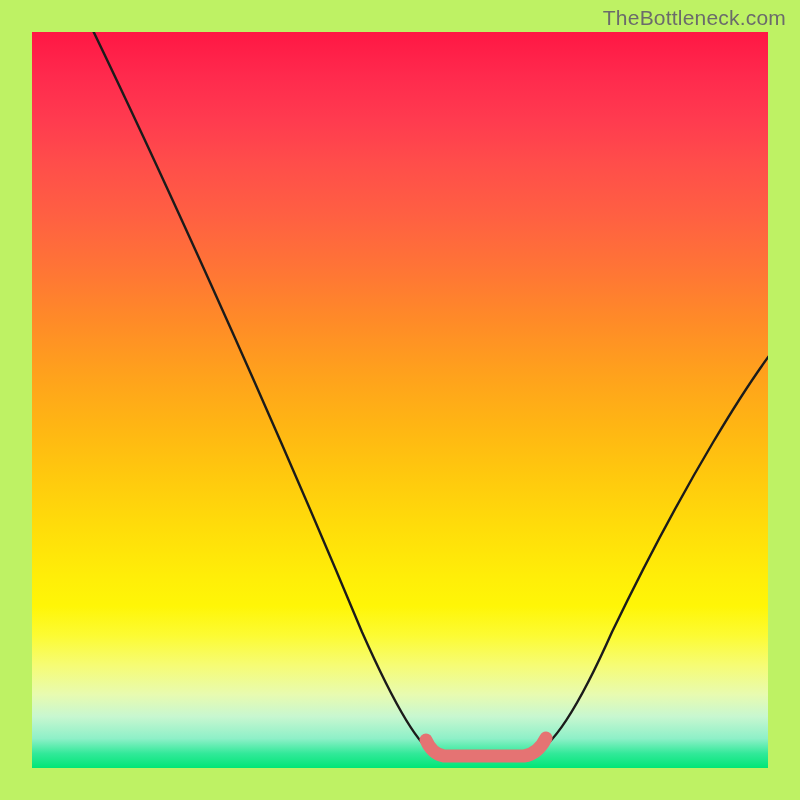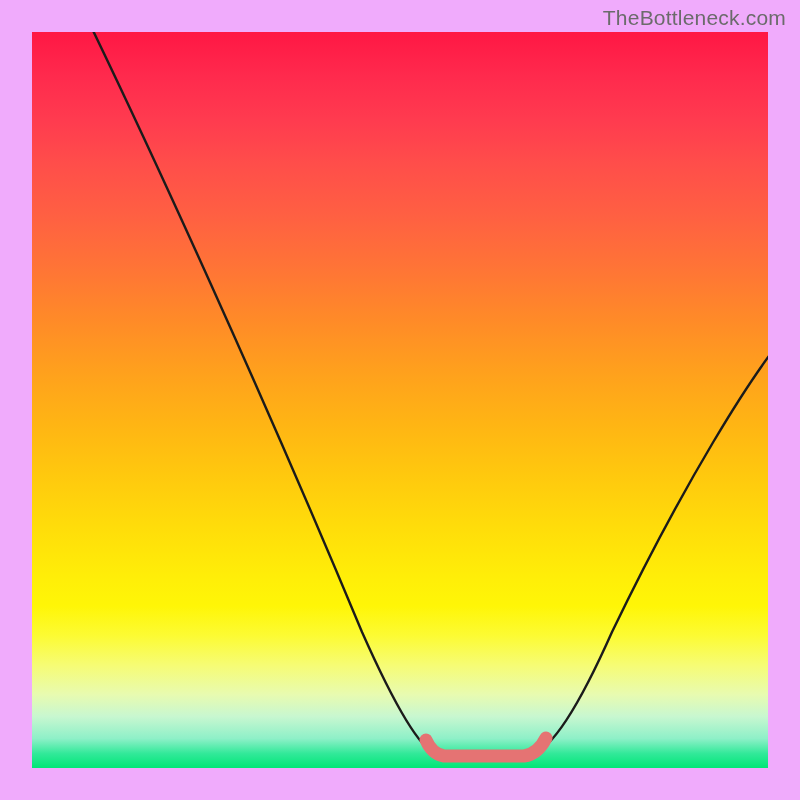--- a/index.html
+++ b/index.html
@@ -10,21 +10,21 @@
     background: #000;
     overflow: hidden;
     font-family: Arial, Helvetica, sans-serif;
   }
   .frame {
     position: absolute;
     left: 0;
     top: 0;
     width: 800px;
     height: 800px;
-    background: #f0abfc;
+    background: #bef264;
   }
   .plot {
     position: absolute;
     left: 32px;
     top: 32px;
     width: 736px;
     height: 736px;
     overflow: hidden;
   }
   .gradient {

